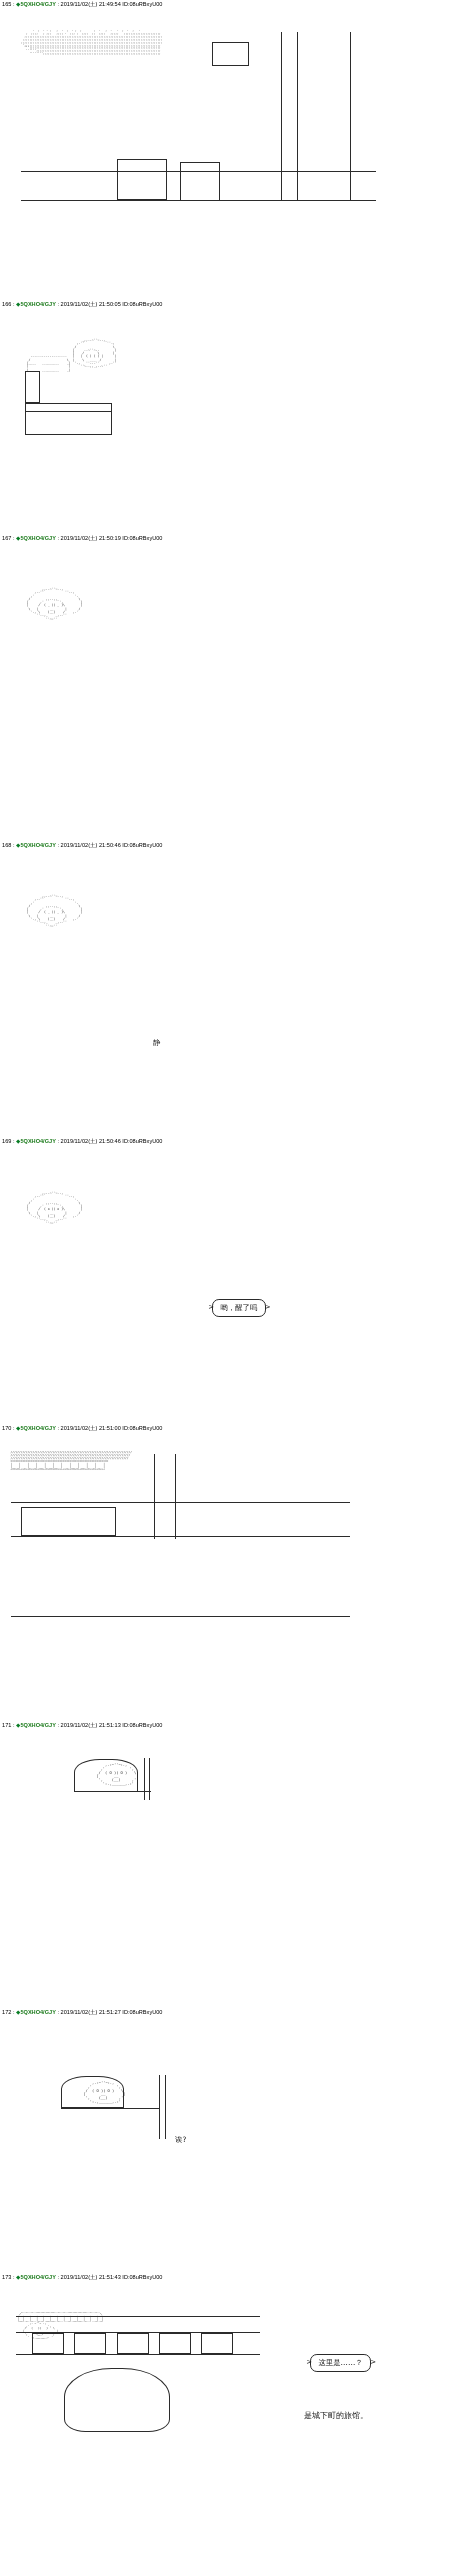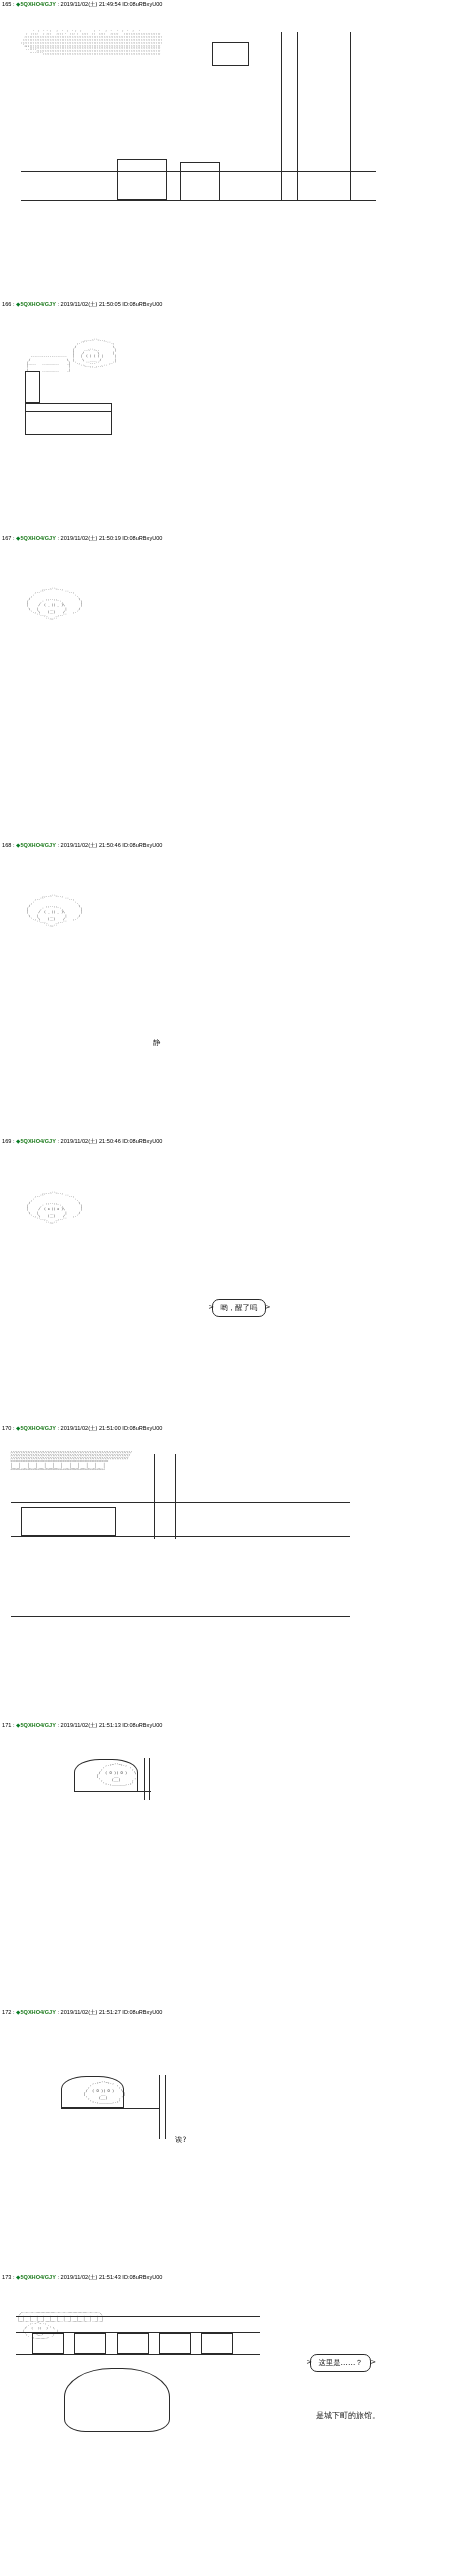--- a/index.html
+++ b/index.html
@@ -287,16 +287,16 @@
   <div class="frame" style="top:2333px; left:117px; width:32px; height:21px;"></div>
   <div class="frame" style="top:2333px; left:159px; width:32px; height:21px;"></div>
   <div class="frame" style="top:2333px; left:201px; width:32px; height:21px;"></div>
   <div class="frame" style="top:2368px; left:64px; width:106px; height:64px; border-radius:45% 45% 20% 20%;"></div>
 
   <div class="bubble" style="top:2354px; left:310px;">
     <span class="tail-l">&gt;</span>
     <span>这里是……？</span>
     <span class="tail-r">&gt;</span>
   </div>
-  <div class="caption" style="top:2411px; left:316px;">是城下町的旅馆。</div>
+  <div class="caption" style="top:2411px; left:304px;">是城下町的旅馆。</div>
 
 </div>
 
 
 </body></html>

